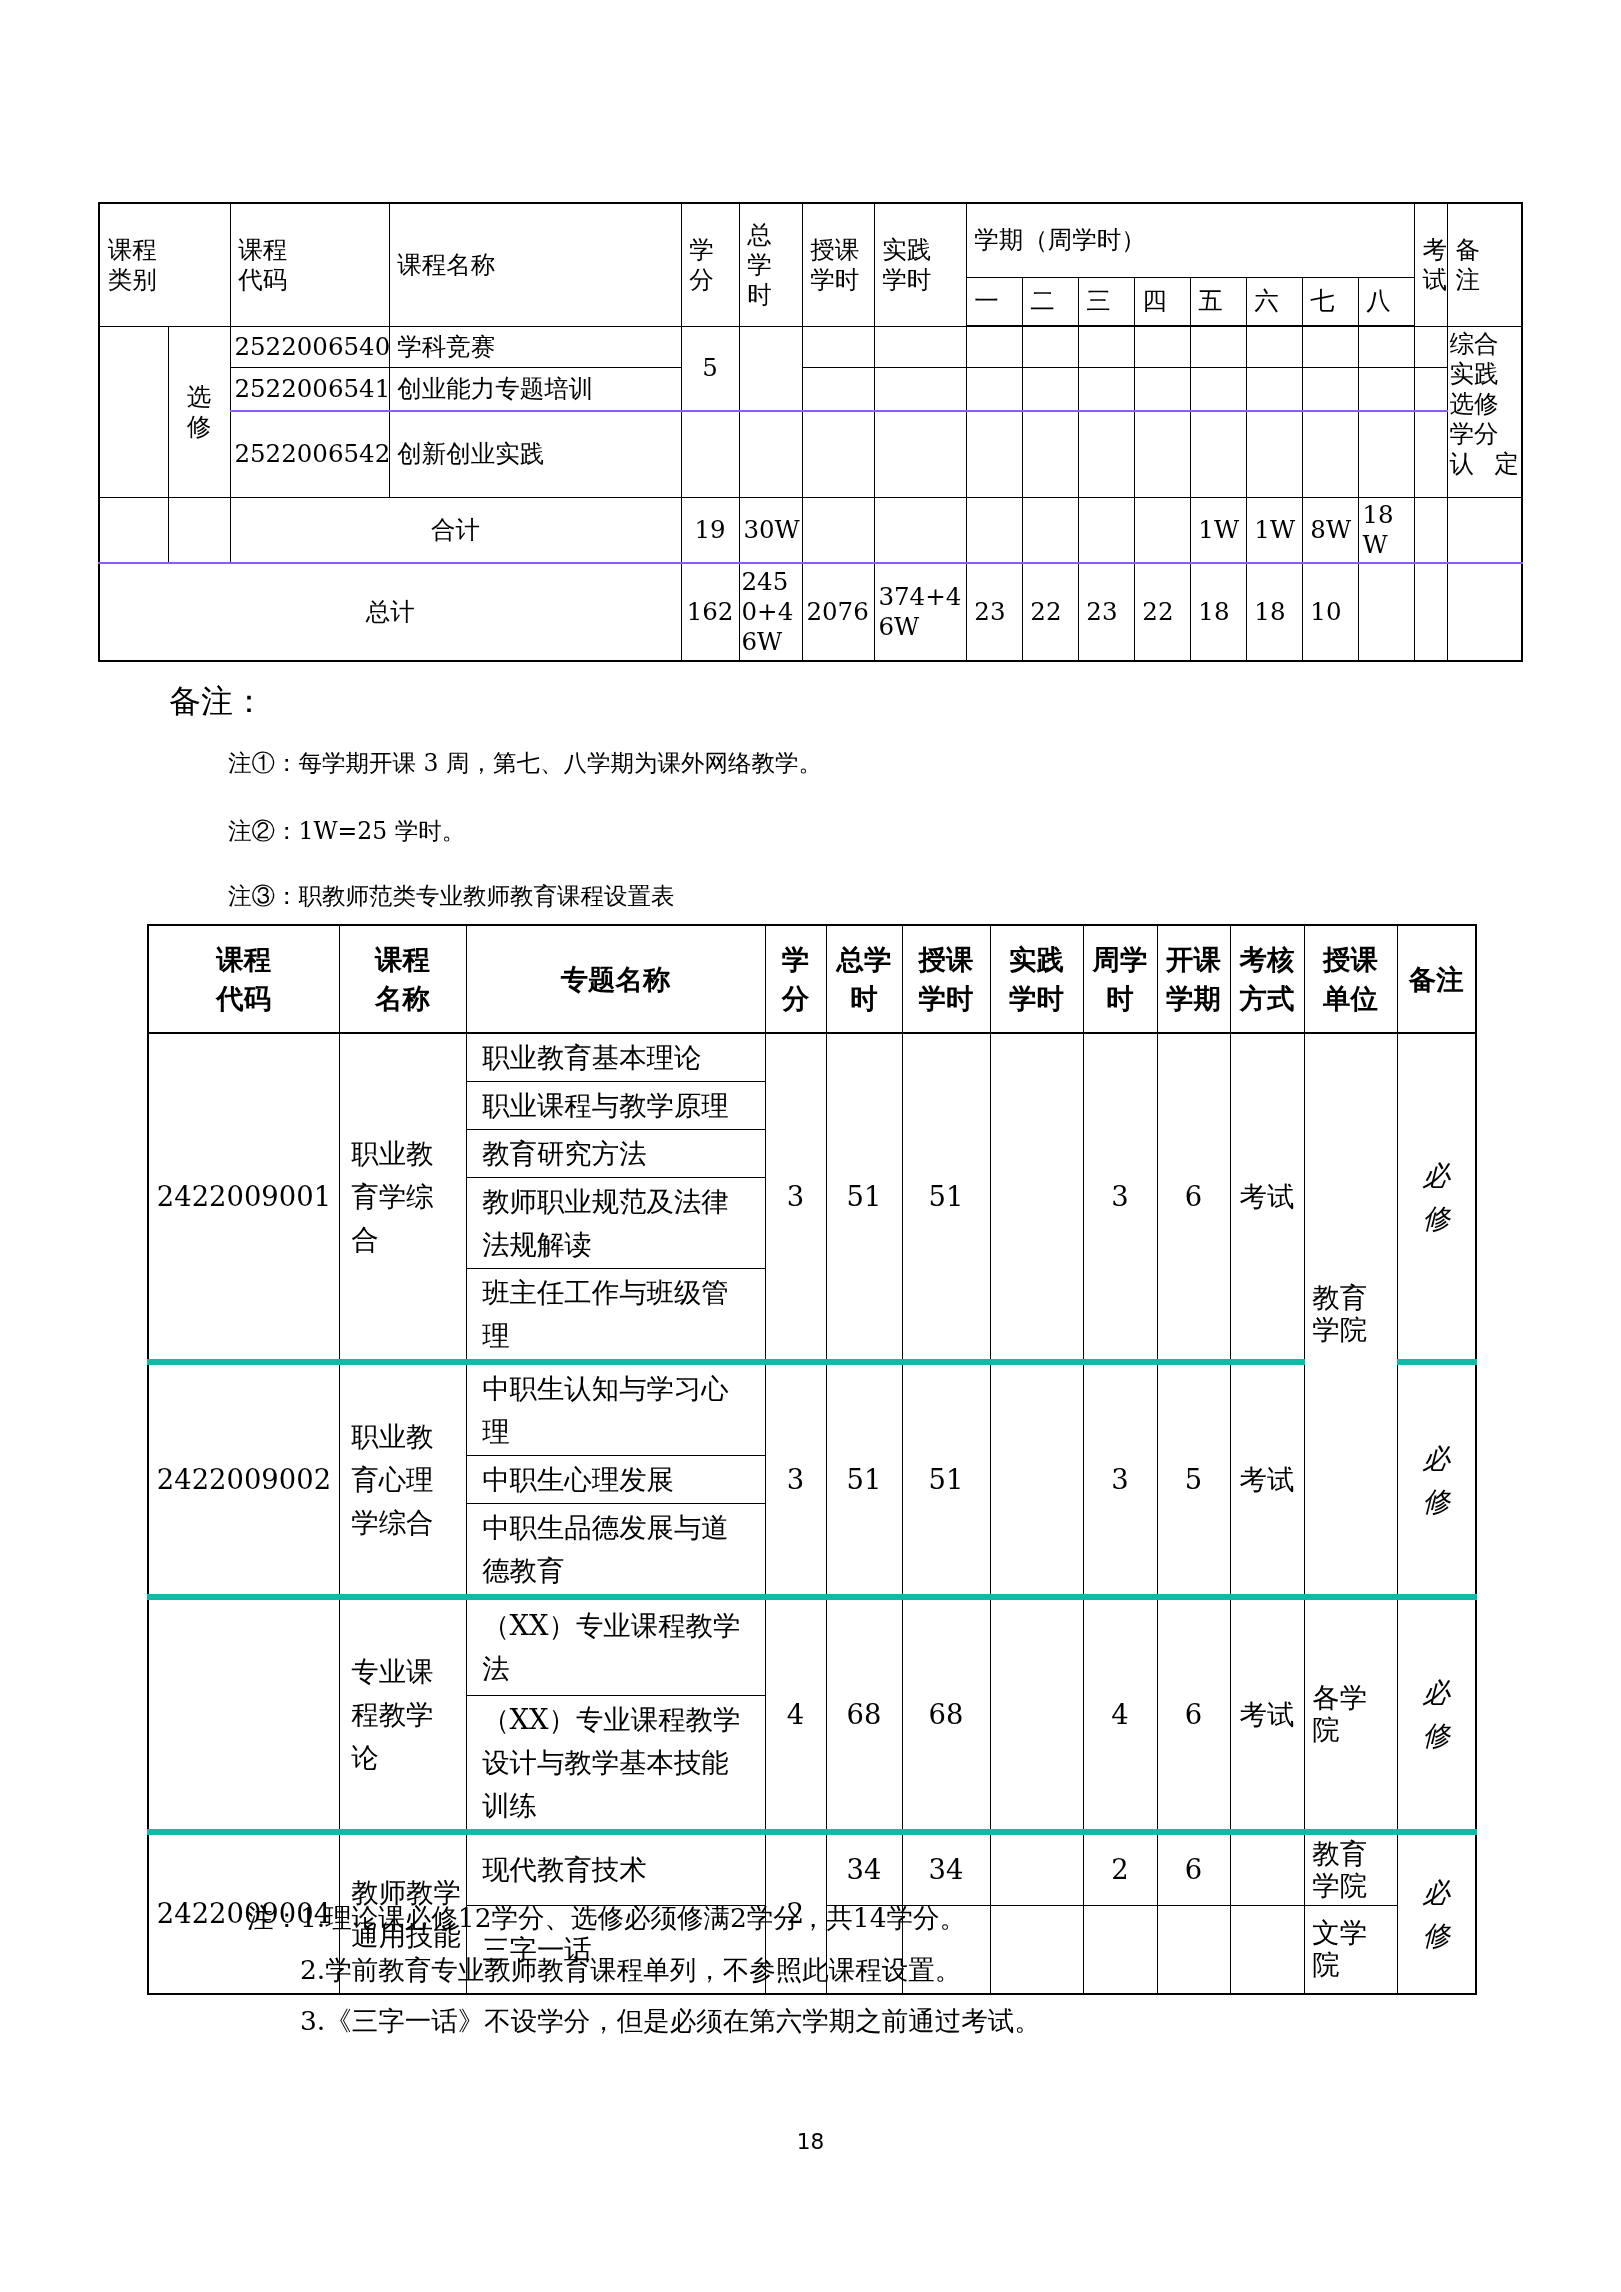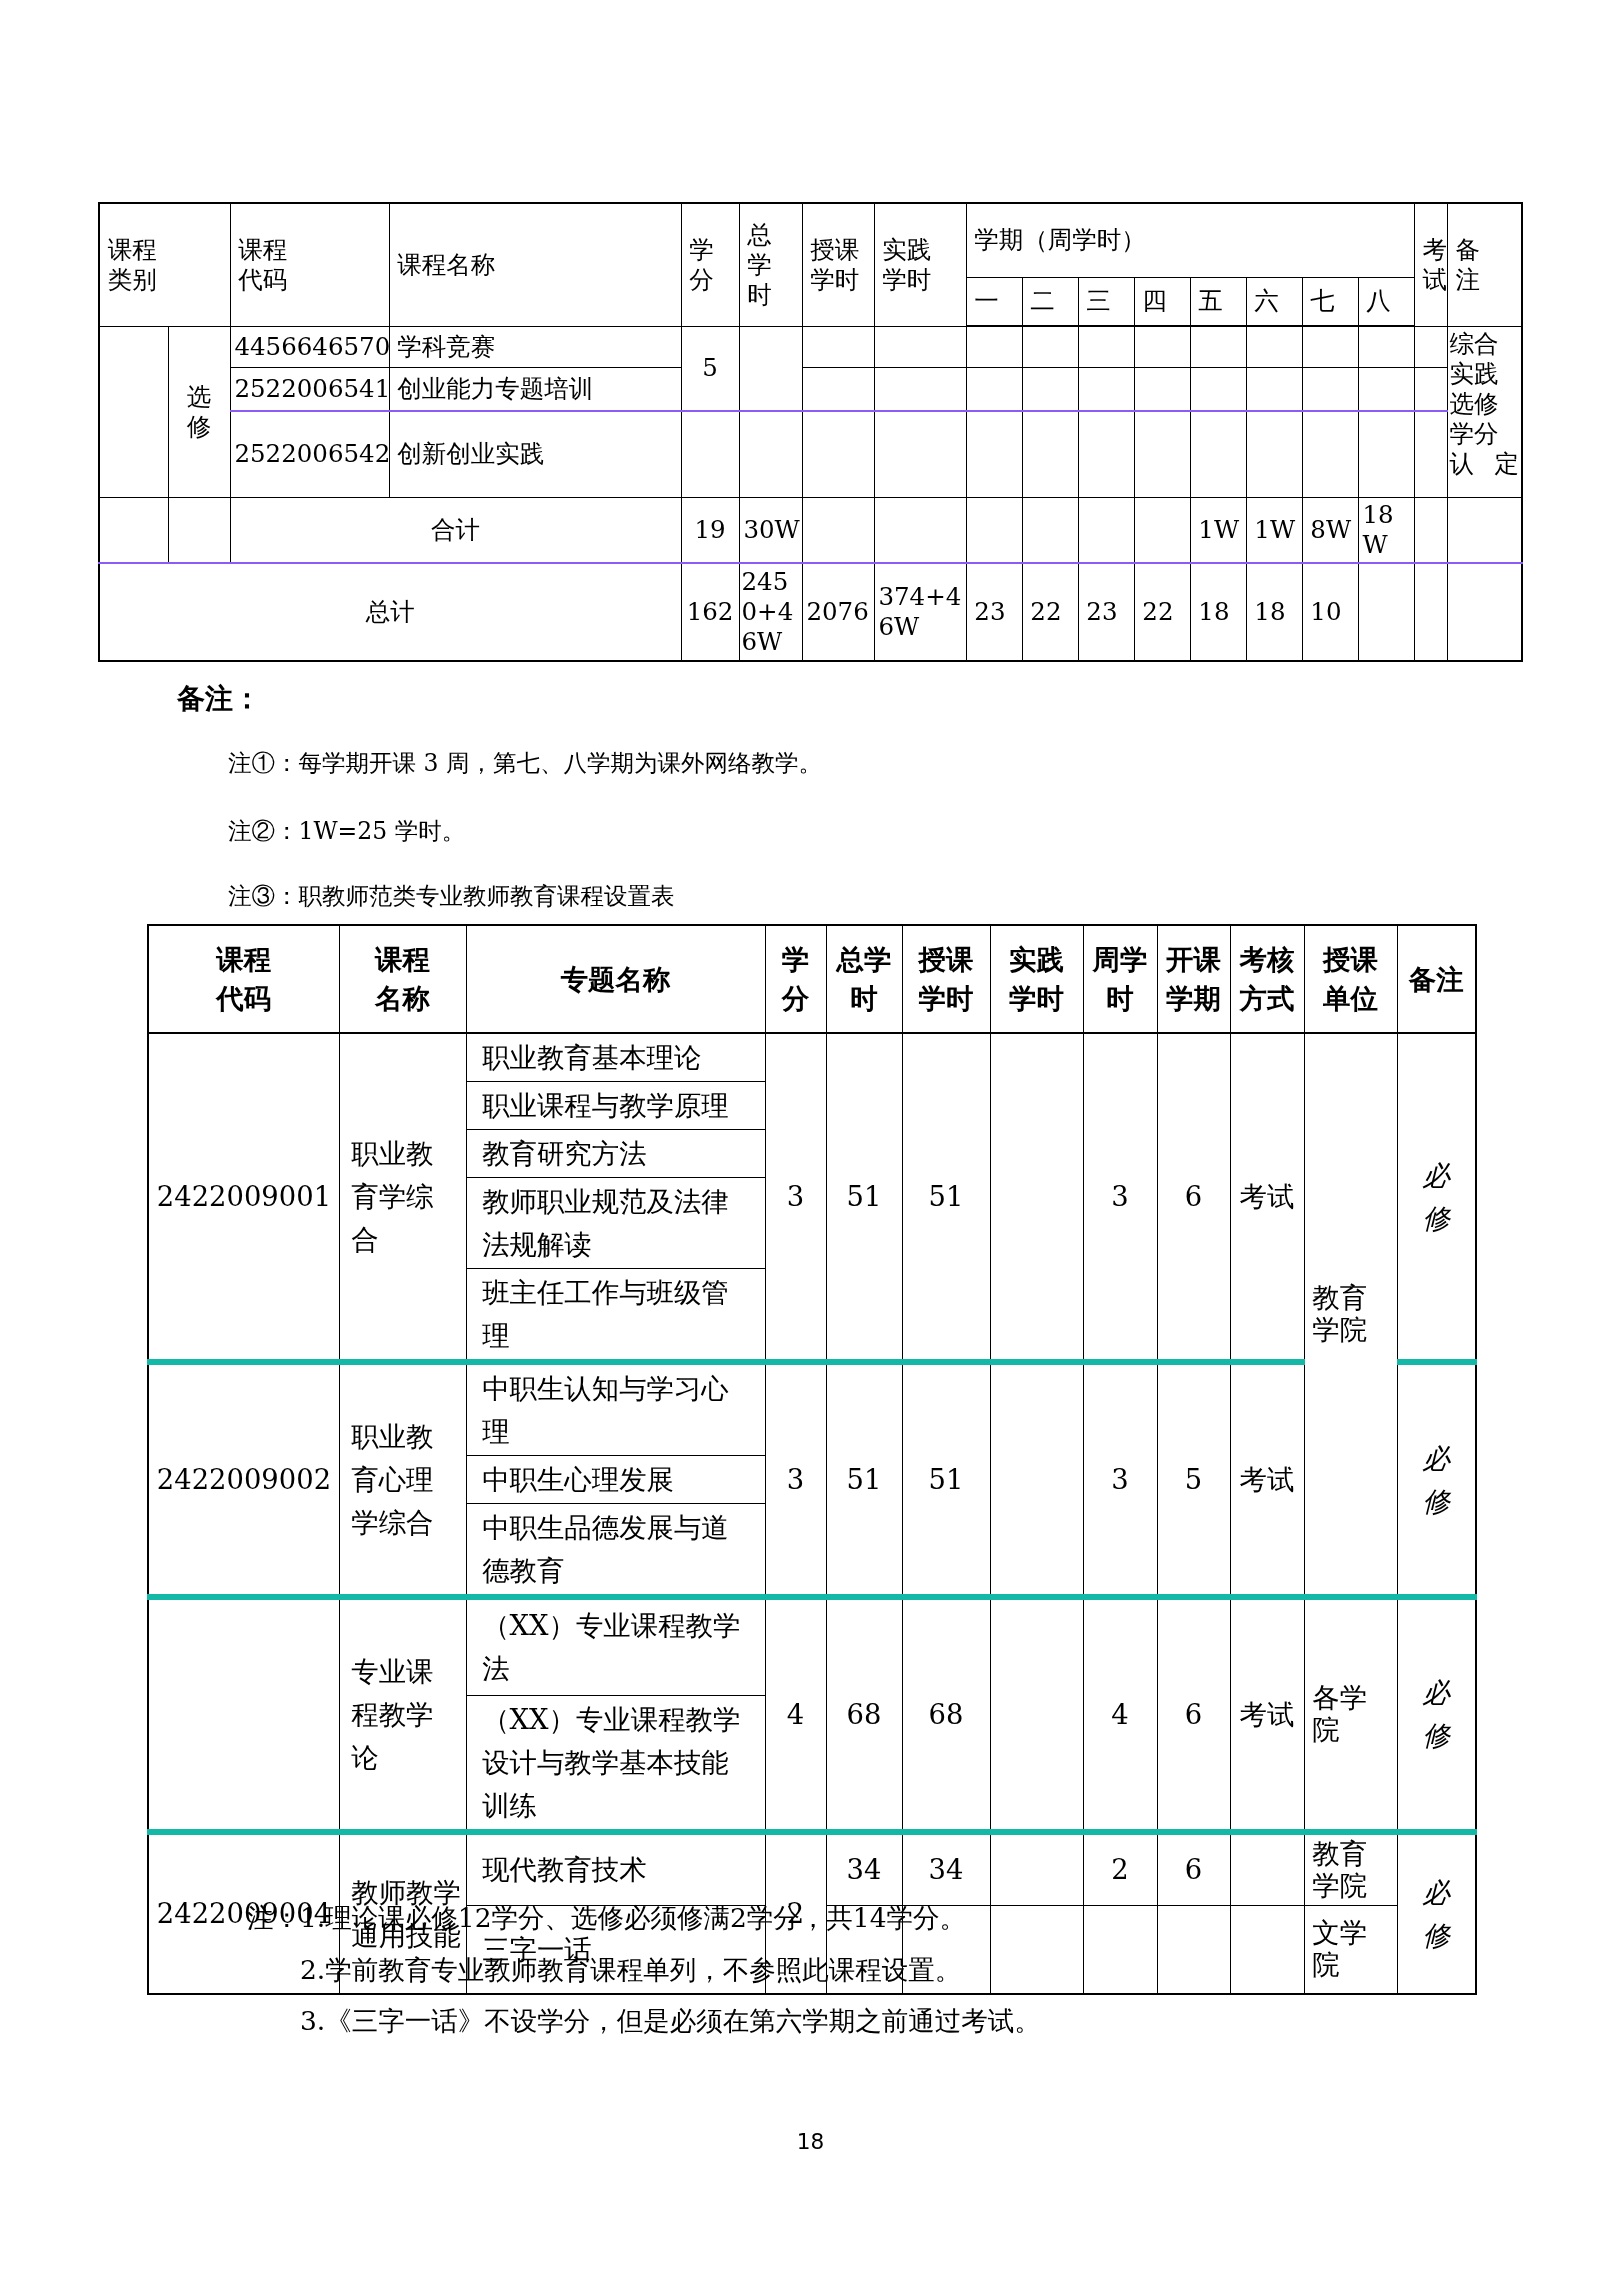--- a/index.html
+++ b/index.html
@@ -20,21 +20,21 @@
   #t1 td.rk{vertical-align:top;padding-top:3.9px;}
   .ctr{text-align:center !important;}
   .v1{width:1.15em;}
   .v2{width:2.15em;}
   .jst{text-align:justify;text-align-last:justify;}
   .ba{word-break:break-all;}
   .p4{padding:2px 3.9px !important;}
   .tight{padding:2px 2px !important;}
 
   
-  #notes-title{font-size:28px;font-weight:bold;margin-left:8px;}
+  #notes-title{font-size:32px;font-weight:normal;}
   .note-item{font-size:23.5px;}
 
   
   #t2{font-size:27.4px;line-height:43px;border:2px solid #000;width:1328px;}
   #t2 th,#t2 td{border:1px solid #000;vertical-align:middle;text-align:center;padding:2px 7.8px;}
   #t2 th{font-weight:bold;line-height:39px;}
   #t2 .hrow th{border-bottom:2px solid #000;}
   #t2 tr.tk td{border-top:6px solid #14b8a6;}
   #t2 td.tp{text-align:left;padding:2px 11.8px 2px 15.7px;}
   #t2 td.nm{text-align:left;padding:2px 5.9px 2px 11.8px;}
@@ -104,21 +104,21 @@
     <th>五</th>
     <th>六</th>
     <th>七</th>
     <th>八</th>
   </tr>
   <tr style="height:41px">
     <td rowspan="3"></td>
     <td rowspan="3" class="ctr">
             <div class="v1" style="margin:0 auto">选修</div>
           </td>
-    <td style="padding:2px 3.9px">4456646570</td>
+    <td style="padding:2px 3.9px">2522006540</td>
     <td>学科竞赛</td>
     <td rowspan="2" class="ctr">5</td>
     <td rowspan="2"></td>
     <td></td>
     <td></td>
     <td></td>
           <td></td>
           <td></td>
           <td></td>
           <td></td>

